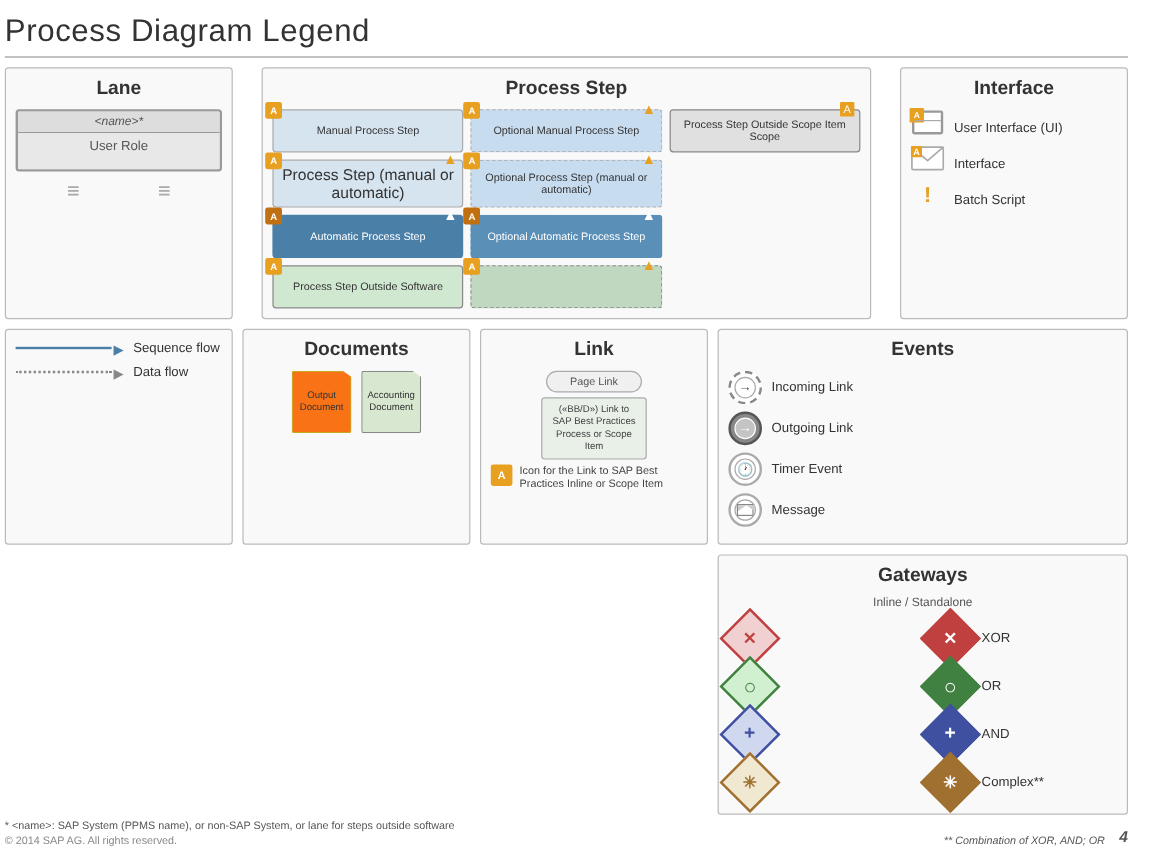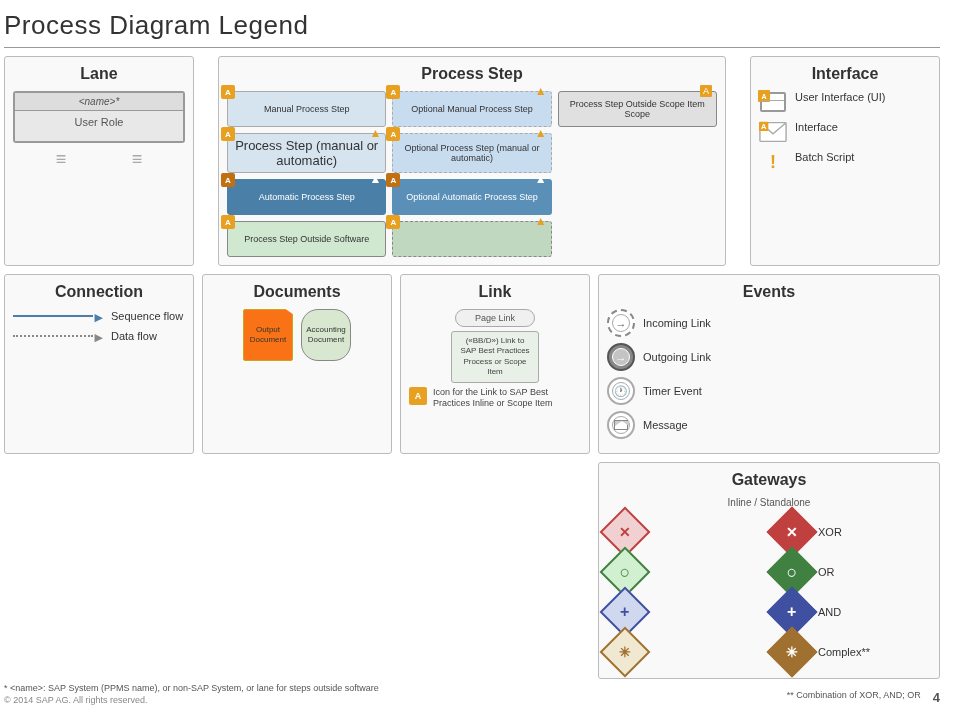--- a/index.html
+++ b/index.html
@@ -130,21 +130,21 @@
       color: #e8a020;
     }
 
     
     .interface-section {
       grid-column: 3;
       grid-row: 1;
     }
     .interface-item {
       display: flex;
-      align-items: flex-start;
+      align-items: flex-end;
       gap: 8px;
       margin-bottom: 8px;
     }
     .iface-icon {
       width: 28px;
       height: 22px;
       display: flex;
       align-items: center;
       justify-content: center;
       position: relative;
@@ -208,21 +208,21 @@
       display: flex;
       align-items: center;
       justify-content: center;
       font-size: 8px;
       text-align: center;
       position: relative;
       background: #f0f0f0;
       clip-path: polygon(0 0, 85% 0, 100% 10%, 100% 100%, 0 100%);
     }
     .doc-shape.output { background: #f97316; border-color: #c8a820; }
-    .doc-shape.accounting { background: #d8e8d0; border-color: #888; border-radius: 17px; }
+    .doc-shape.accounting { background: #d8e8d0; border-color: #888; }
     .doc-shape span { padding: 4px; line-height: 1.2; }
 
     
     .link-section {}
     .page-link-box {
       border: 1px solid #aaa;
       border-radius: 12px;
       padding: 3px 8px;
       text-align: center;
       font-size: 9px;
@@ -477,21 +477,20 @@
           <span class="exclaim-icon">!</span>
         </div>
         <span class="iface-label">Batch Script</span>
       </div>
     </div>
   </div>
 
   <div class="bottom-sections">
 
     <div class="section-box connection-section">
-      <div class="section-title">Connection</div>
       <div class="conn-item">
         <div style="position:relative; width:90px; height:14px; flex-shrink:0;">
           <div style="position:absolute; top:6px; left:0; right:10px; height:2px; background:#4a7fa8;"></div>
           <div style="position:absolute; top:2px; right:0; font-size:11px; color:#4a7fa8;">▶</div>
         </div>
         <span>Sequence flow</span>
       </div>
       <div class="conn-item">
         <div style="position:relative; width:90px; height:14px; flex-shrink:0;">
           <div style="position:absolute; top:6px; left:0; right:10px; height:0; border-top:2px dotted #888;"></div>
@@ -628,19 +627,19 @@
       </div>
     </div>
 
   </div>
 
   <div class="footer-row">
     <div style="display:flex; flex-direction:column; gap:2px;">
       <span class="footer-note">* &lt;name&gt;: SAP System (PPMS name), or non-SAP System, or lane for steps outside software</span>
       <span class="footer-copyright">© 2014 SAP AG. All rights reserved.</span>
     </div>
-    <div style="display:flex; align-items:flex-start; gap:12px;">
+    <div style="display:flex; align-items:flex-end; gap:12px;font-style:italic;">
       <span class="footer-note">** Combination of XOR, AND; OR</span>
       <span class="page-num">4</span>
     </div>
   </div>
 
 </div>
 
 </body></html>

